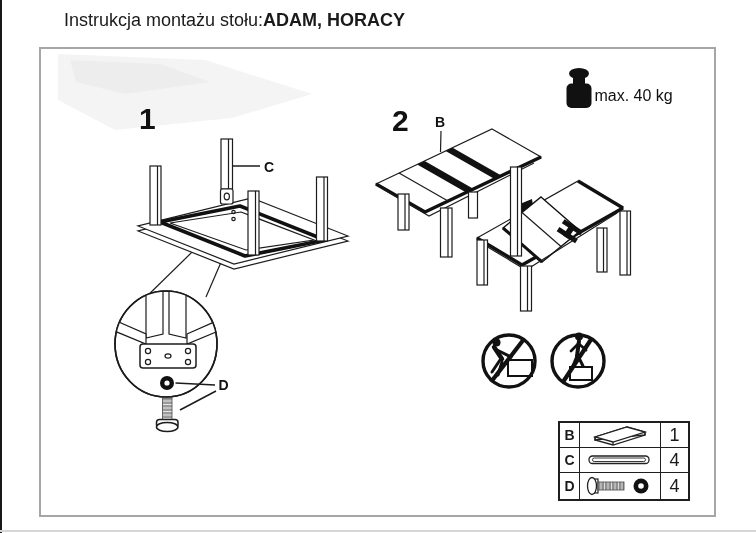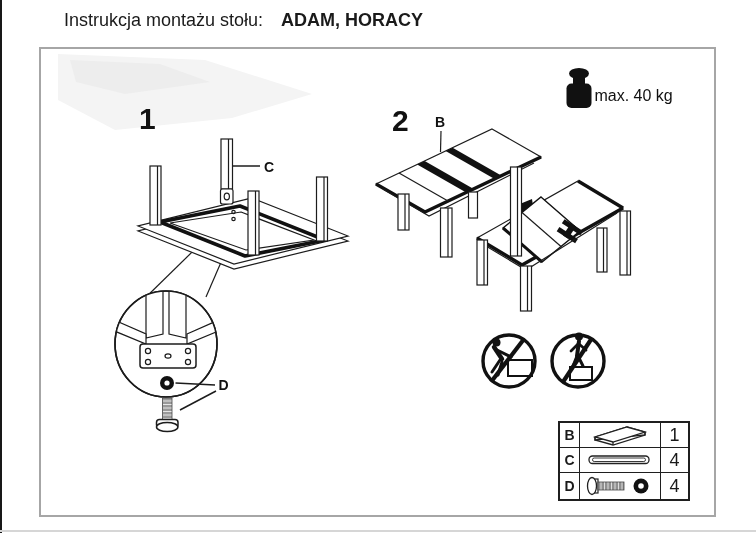--- a/index.html
+++ b/index.html
@@ -3,21 +3,21 @@
 <meta charset="utf-8">
 <style>
   html,body { margin:0; padding:0; background:#fff; }
   .page {
     position:relative; width:756px; height:533px; background:#fff;
     font-family:"Liberation Sans", sans-serif; color:#1a1a1a; overflow:hidden;
   }
   .edge-left  { position:absolute; left:0; top:0; width:2px; height:533px; background:#181818; }
   .edge-bottom{ position:absolute; left:0; top:530px; width:756px; height:2px; background:#d6d6d6; }
   .title { position:absolute; left:64px; top:10px; font-size:18px; white-space:nowrap; }
-  .title .models { font-weight:bold; margin-left:18px; }
+  .title .models { font-weight:bold; margin-left:0; }
   .frame {
     position:absolute; left:39px; top:47px; width:677px; height:470px;
     border:2px solid #a6a6a6; box-sizing:border-box; background:#fff;
   }
   svg.overlay { position:absolute; left:0; top:0; }
   .thin   { fill:none; stroke:#1c1c1c; stroke-width:1.2; }
   .thinw  { fill:#fff;  stroke:#1c1c1c; stroke-width:1.2; }
   .med    { fill:#fff;  stroke:#1c1c1c; stroke-width:1.5; }
   .boldln { fill:none; stroke:#111; stroke-width:3.4; stroke-linejoin:round; }
   .ink    { fill:#111; stroke:none; }

